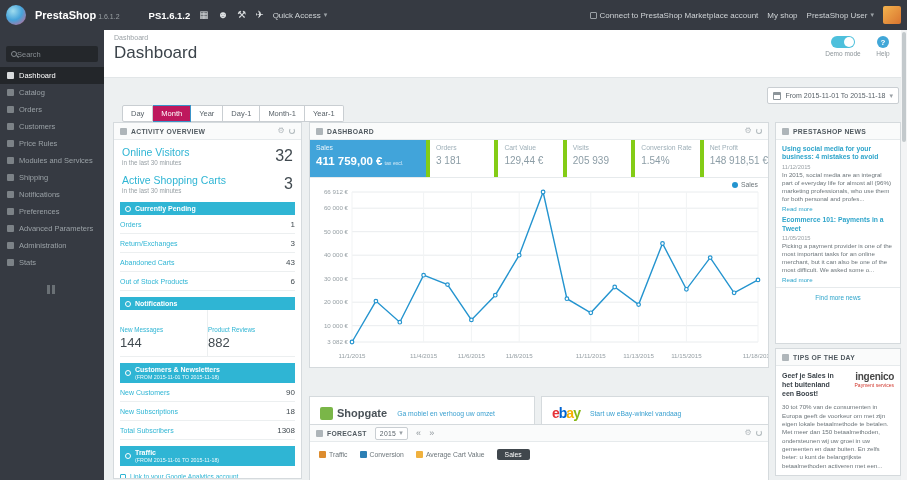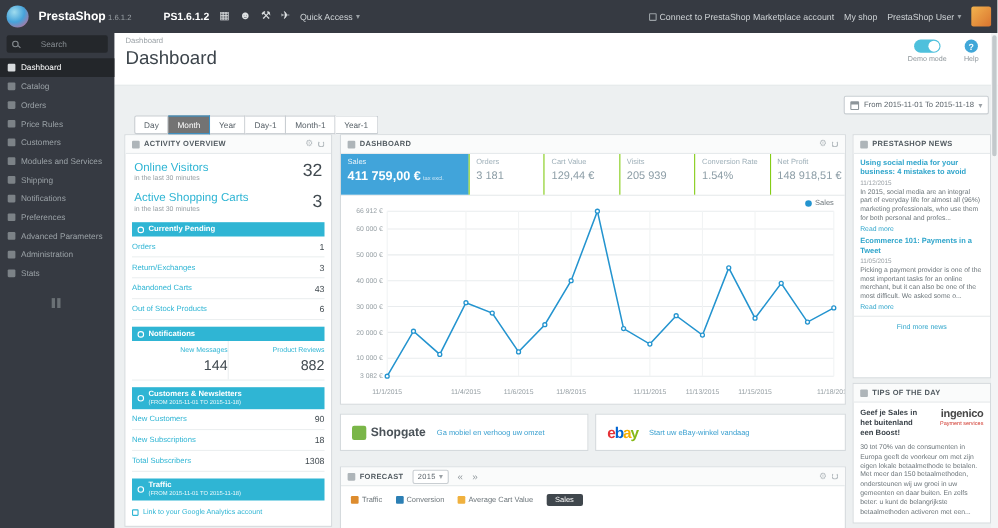--- a/index.html
+++ b/index.html
@@ -14,21 +14,21 @@
   .brand .ver{font-size:7px;color:#9aa0a5;font-weight:normal;font-style:normal;margin-left:2px}
   .shop{color:#fff;font-size:9.5px;font-weight:bold;margin-left:20px;cursor:pointer}
   .tb-icon{font-size:10px;color:#dfe2e4;cursor:pointer;line-height:1}
   .tb-link{font-size:8px;color:#cfd3d6;cursor:pointer;display:flex;align-items:center;gap:3px;white-space:nowrap}
   .caret{font-size:7px;color:#9aa0a5}
   .avatar{width:18px;height:18px;background:linear-gradient(135deg,#f3b34e,#d9742f);border-radius:2px;cursor:pointer}
   .plug{width:7px;height:7px;border:1px solid #9aa0a5;border-radius:1px;display:inline-block}
 
   
   .sidebar{position:absolute;top:30px;left:0;width:104px;height:450px;background:#363a42;z-index:20}
-  .search-box{margin:2px 6px 5px;height:16px;background:#24272b;border-radius:2px;display:flex;align-items:center;padding:0 5px;gap:20px}
+  .search-box{margin:16px 6px 5px;height:16px;background:#24272b;border-radius:2px;display:flex;align-items:center;padding:0 5px;gap:0}
   .mag{width:6px;height:6px;border:1px solid #858b90;border-radius:50%;position:relative;flex:0 0 auto}
   .mag::after{content:"";position:absolute;width:3px;height:1px;background:#858b90;transform:rotate(45deg);right:-3px;bottom:-1px}
   .search-box input{background:transparent;border:0;outline:0;color:#c6cacd;font-size:7.5px;width:72px;font-family:inherit}
   .search-box input::placeholder{color:#878d92}
   .menu{list-style:none}
   .menu li{height:17px;display:flex;align-items:center;gap:5px;padding:0 7px;font-size:7.5px;color:#9aa1a6;cursor:pointer;white-space:nowrap;overflow:hidden}
   .menu li.active{background:#23262a;color:#fff}
   .micon{width:7px;height:7px;background:#7c8287;border-radius:1px;flex:0 0 auto}
   .menu li.active .micon{background:#d8dbdd}
   .collapse{margin:14px auto 0;width:10px;display:flex;gap:2px;cursor:pointer}
@@ -43,21 +43,21 @@
   .help-group{right:6px}
   .toggle{width:24px;height:12px;background:#4ec0dc;border-radius:6px;position:relative;margin:0 auto 2px;cursor:pointer}
   .toggle::after{content:"";position:absolute;right:1px;top:1px;width:10px;height:10px;background:#fff;border-radius:50%}
   .help-circle{width:12px;height:12px;border-radius:50%;background:#41a7d8;color:#fff;font-size:8px;font-weight:bold;display:flex;align-items:center;justify-content:center;margin:0 auto 2px;cursor:pointer}
 
   
   .btn-group{position:absolute;left:122px;top:105px;display:flex;z-index:6}
   .fbtn{height:17px;padding:0 8px;font-size:7.5px;color:#596269;background:#fff;border:1px solid #c9ced2;border-left-width:0;display:flex;align-items:center;cursor:pointer}
   .fbtn:first-child{border-left-width:1px;border-radius:2px 0 0 2px}
   .fbtn:last-child{border-radius:0 2px 2px 0}
-  .fbtn.active{background:#737373;border-color:#3a93c8;color:#fff}
+  .fbtn.active{background:#be185d;border-color:#3a93c8;color:#fff}
   .date-box{position:absolute;right:8px;top:87px;height:17px;background:#fff;border:1px solid #c9ced2;border-radius:2px;display:flex;align-items:center;gap:4px;padding:0 5px;font-size:7px;color:#596269;cursor:pointer;z-index:6}
   .cal{width:8px;height:8px;border:1px solid #8d959a;border-top:3px solid #8d959a;border-radius:1px}
 
   
   .panel{position:absolute;background:#fff;border:1px solid #d5dadd}
   .phead{height:17px;border-bottom:1px solid #e6eaec;background:#fafbfb;display:flex;align-items:center;gap:4px;padding:0 6px;font-size:6.8px;font-weight:bold;color:#515a60;letter-spacing:.3px}
   .phead .sp{flex:1}
   .pico{width:7px;height:7px;background:#aeb5b9;border-radius:1px;flex:0 0 auto}
   .gear{font-size:8px;color:#b3babe;cursor:pointer;line-height:1}
   .refresh{width:6px;height:6px;border:1px solid #b3babe;border-top-color:transparent;border-radius:50%;cursor:pointer;flex:0 0 auto}
@@ -70,45 +70,45 @@
   .metric .mval{float:right;font-size:16px;color:#414a50;margin-top:1px}
   .cybar{margin:6px 6px 0;background:#2fb5d4;color:#fff;padding:3px 5px;font-size:7px;font-weight:bold;display:flex;align-items:center;gap:4px}
   .cybar .bwrap{flex:1}
   .cybar .sub{display:block;font-size:5.3px;font-weight:normal;opacity:.92;margin-top:1px}
   .wicon{width:6px;height:6px;border:1px solid #fff;border-radius:50%;flex:0 0 auto}
   .rows{margin:0 6px}
   .rows .r{height:19px;display:flex;align-items:center;justify-content:space-between;border-bottom:1px solid #eceff0;font-size:7px}
   .rows .rl{color:#2fb5d4;cursor:pointer}
   .rows .rv{color:#414a50;font-size:8px}
   .twocol{margin:0 6px;display:flex;border-bottom:1px solid #eceff0}
-  .twocol .col{flex:1;text-align:right;padding:5px 0 6px;cursor:pointer}
+  .twocol .col{flex:1;text-align:left;padding:16px 0 6px;cursor:pointer}
   .twocol .col+.col{border-left:1px solid #eceff0}
   .twocol .cl{font-size:6.3px;color:#2fb5d4}
   .twocol .cv{font-size:13px;color:#414a50;margin-top:2px}
   .galink{margin:7px 6px;font-size:6.5px;color:#2fb5d4;display:flex;gap:4px;align-items:center;cursor:pointer}
   .galink .gico{width:6px;height:6px;border:1px solid #2fb5d4;border-radius:1px;flex:0 0 auto}
 
   
   .dash{left:309px;top:122px;width:460px;height:246px}
   .kpis{display:flex;height:38px;border-bottom:1px solid #e6eaec}
-  .kpi{flex:1;border-left:1px solid #84cc16;padding:4px 6px;cursor:pointer;min-width:0;overflow:hidden}
+  .kpi{flex:1;border-left:4px solid #84cc16;padding:4px 6px;cursor:pointer;min-width:0;overflow:hidden}
   .kpi.active{flex:0 0 116px;background:#41a4da;border-left:0}
   .kpi .kl{font-size:6.8px;color:#9fb0b9;white-space:nowrap}
   .kpi .kv{font-size:10px;color:#8c9da6;margin-top:4px;white-space:nowrap}
   .kpi.active .kl{color:#eaf4fa}
   .kpi.active .kv{color:#fff;font-weight:bold;font-size:11.5px}
   .kpi .note{font-size:5.2px;color:#d7ebf7;font-weight:normal;margin-left:2px}
   .chart-wrap{position:relative;height:190px;overflow:hidden}
   #chart-svg{width:458px;height:190px;display:block}
   #chart-svg text{font-size:6.2px;fill:#97a0a5;font-family:inherit}
   .legend{position:absolute;right:10px;top:3px;font-size:6.8px;color:#6d767b;display:flex;align-items:center;gap:3px}
   .ldot{width:6px;height:6px;border-radius:50%;background:#2494cf}
 
   
-  .modbox{position:absolute;top:376px;height:34px;background:#fff;border:1px solid #d5dadd;display:flex;align-items:center;gap:10px;padding:0 10px;overflow:hidden}
+  .modbox{position:absolute;top:396px;height:34px;background:#fff;border:1px solid #d5dadd;display:flex;align-items:center;gap:10px;padding:0 10px;overflow:hidden}
   .shopgate{left:309px;width:226px}
   .ebaybox{left:541px;width:228px}
   .modlink{font-size:6.8px;color:#3aa0d0;cursor:pointer;white-space:nowrap}
   .sg-logo{display:flex;align-items:center;gap:4px;font-size:11px;font-weight:bold;color:#4a5258;cursor:pointer}
   .sg-bag{width:13px;height:13px;background:#7ab648;border-radius:2px}
   .ebay-logo{font-size:14px;font-weight:bold;letter-spacing:-1px;cursor:pointer}
   .ebay-logo .e{color:#e53238}.ebay-logo .b{color:#0064d2}.ebay-logo .a{color:#f5af02}.ebay-logo .y{color:#86b817}
 
   
   .forecast{left:309px;top:424px;width:460px;height:70px}
@@ -190,25 +190,25 @@
       <li>
           <span class="micon"></span>
           <span>Catalog</span>
         </li>
       <li>
           <span class="micon"></span>
           <span>Orders</span>
         </li>
       <li>
           <span class="micon"></span>
+          <span>Customers</span>
+        </li>
+      <li>
+          <span class="micon"></span>
           <span>Price Rules</span>
-        </li>
-      <li>
-          <span class="micon"></span>
-          <span>Customers</span>
         </li>
       <li>
           <span class="micon"></span>
           <span>Modules and Services</span>
         </li>
       <li>
           <span class="micon"></span>
           <span>Shipping</span>
         </li>
       <li>

